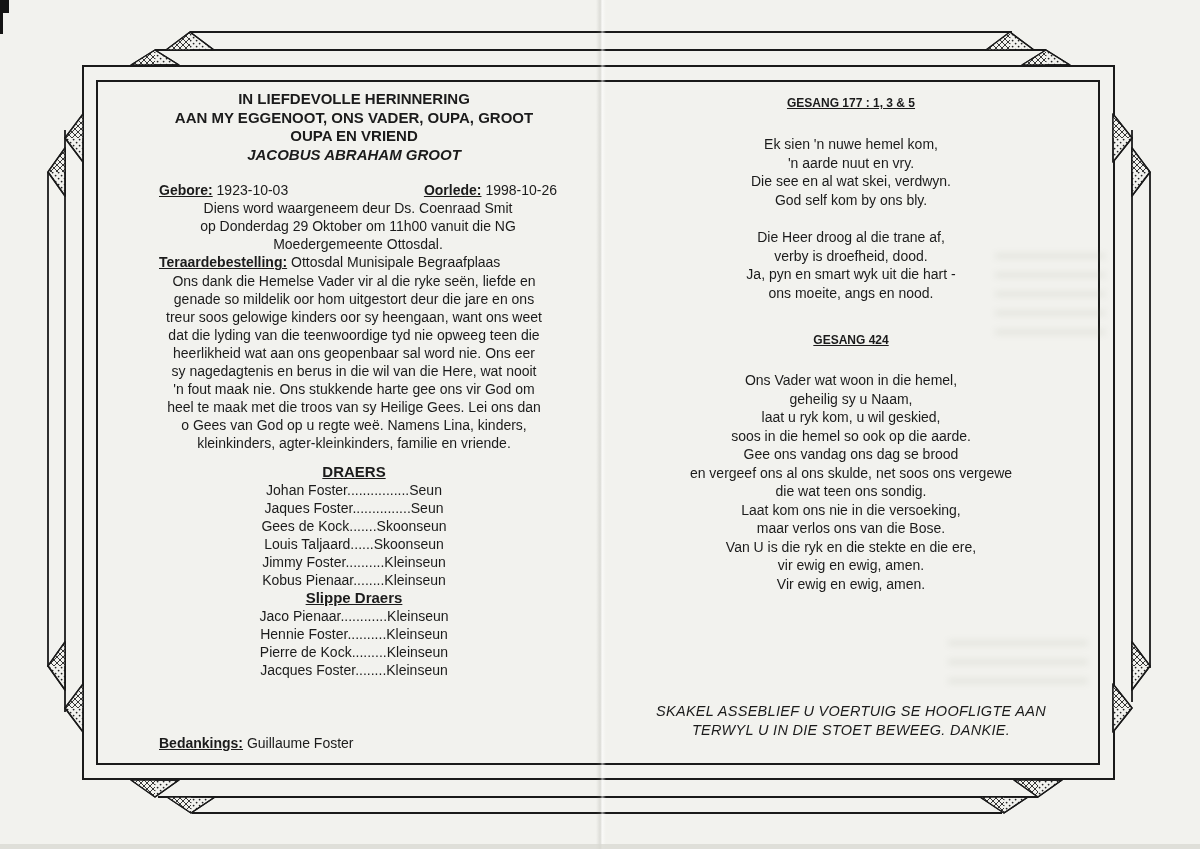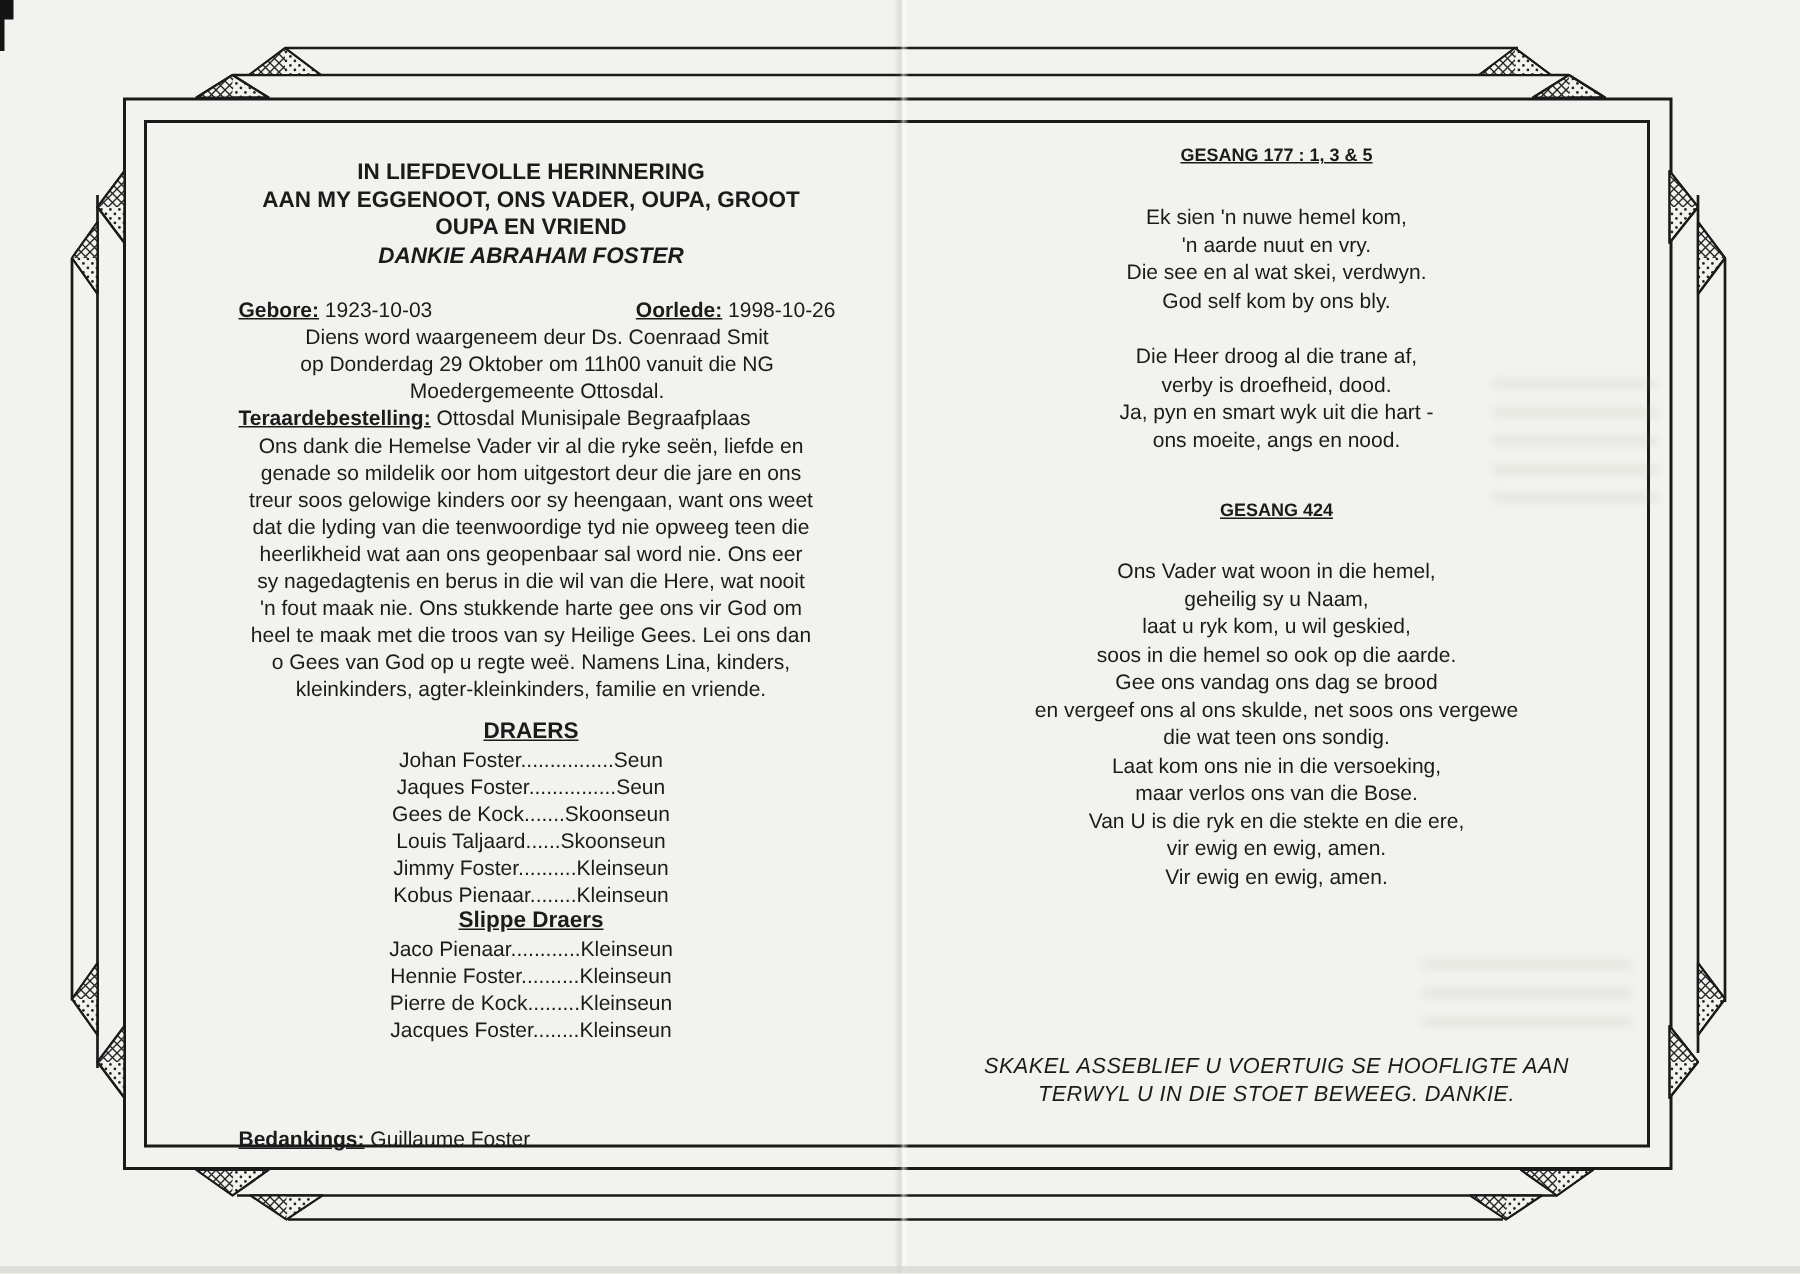--- a/index.html
+++ b/index.html
@@ -17,21 +17,21 @@
   }
   .scan-corner-a{position:absolute;left:0;top:0;width:9px;height:13px;background:#141414;}
   .scan-corner-b{position:absolute;left:0;top:0;width:3px;height:34px;background:#141414;}
   .scan-bottom-strip{position:absolute;left:0;bottom:0;width:1200px;height:5px;background:#d8d8d2;opacity:.75;}
   .bleed{position:absolute;filter:blur(3px);opacity:.12;pointer-events:none;
     background:repeating-linear-gradient(180deg,#8a927e 0 6px,transparent 6px 19px);}
   .bleed.one{left:995px;top:253px;width:110px;height:95px;}
   .bleed.two{left:948px;top:640px;width:140px;height:46px;}
 
   .page{position:absolute;top:82px;height:681px;font-size:14px;line-height:18px;}
-  .page-left{left:97px;width:514px;margin-top:16px;}
+  .page-left{left:97px;width:514px;}
   .page-right{left:604px;width:494px;text-align:center;}
 
   .memorial-header{text-align:center;padding-top:8px;font-weight:bold;font-size:15px;line-height:18.5px;}
   .deceased-name{font-style:italic;font-weight:bold;font-size:15px;margin-top:0;}
 
   .details{margin:17px 54px 0 62px;line-height:18px;}
   .row{display:flex;justify-content:space-between;}
   .lbl{font-weight:bold;text-decoration:underline;}
   .centered{text-align:center;}
   .multiline{white-space:pre-line;}
@@ -154,21 +154,21 @@
 <div class="scan-corner-b"></div>
 <div class="scan-bottom-strip"></div>
 <div class="bleed one"></div>
 <div class="bleed two"></div>
 
 <div class="page page-left">
   <div class="memorial-header">
     <div>IN LIEFDEVOLLE HERINNERING</div>
     <div>AAN MY EGGENOOT, ONS VADER, OUPA, GROOT</div>
     <div>OUPA EN VRIEND</div>
-    <div class="deceased-name">DANKIE ABRAHAM FOSTER</div>
+    <div class="deceased-name">JACOBUS ABRAHAM GROOT</div>
   </div>
 
   <div class="details">
     <div class="row">
       <span>
         <span class="lbl">Gebore:</span>
         <span>1923-10-03</span>
       </span>
       <span>
         <span class="lbl">Oorlede:</span>

